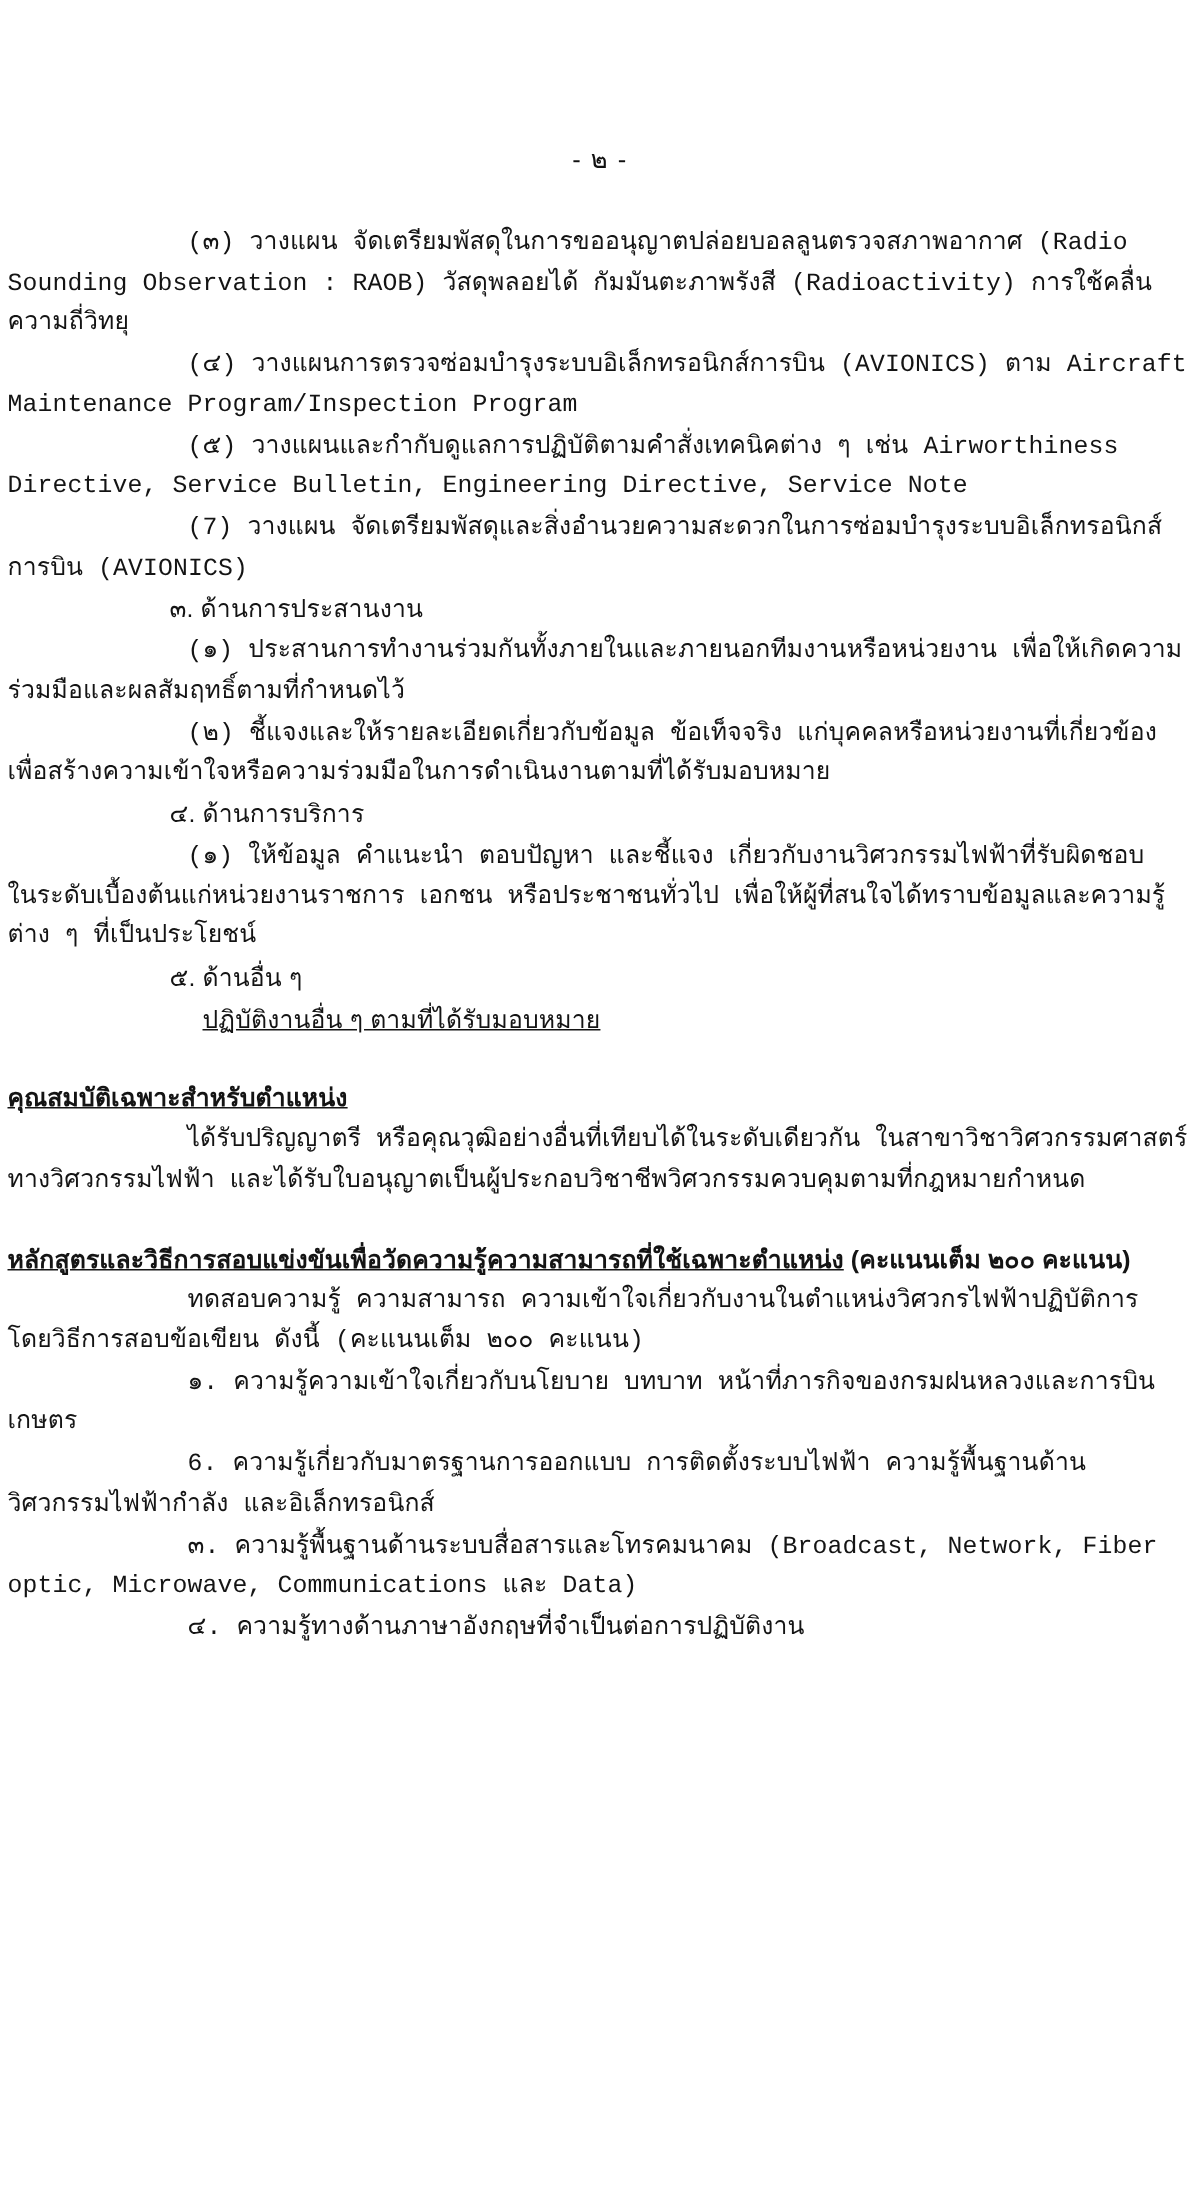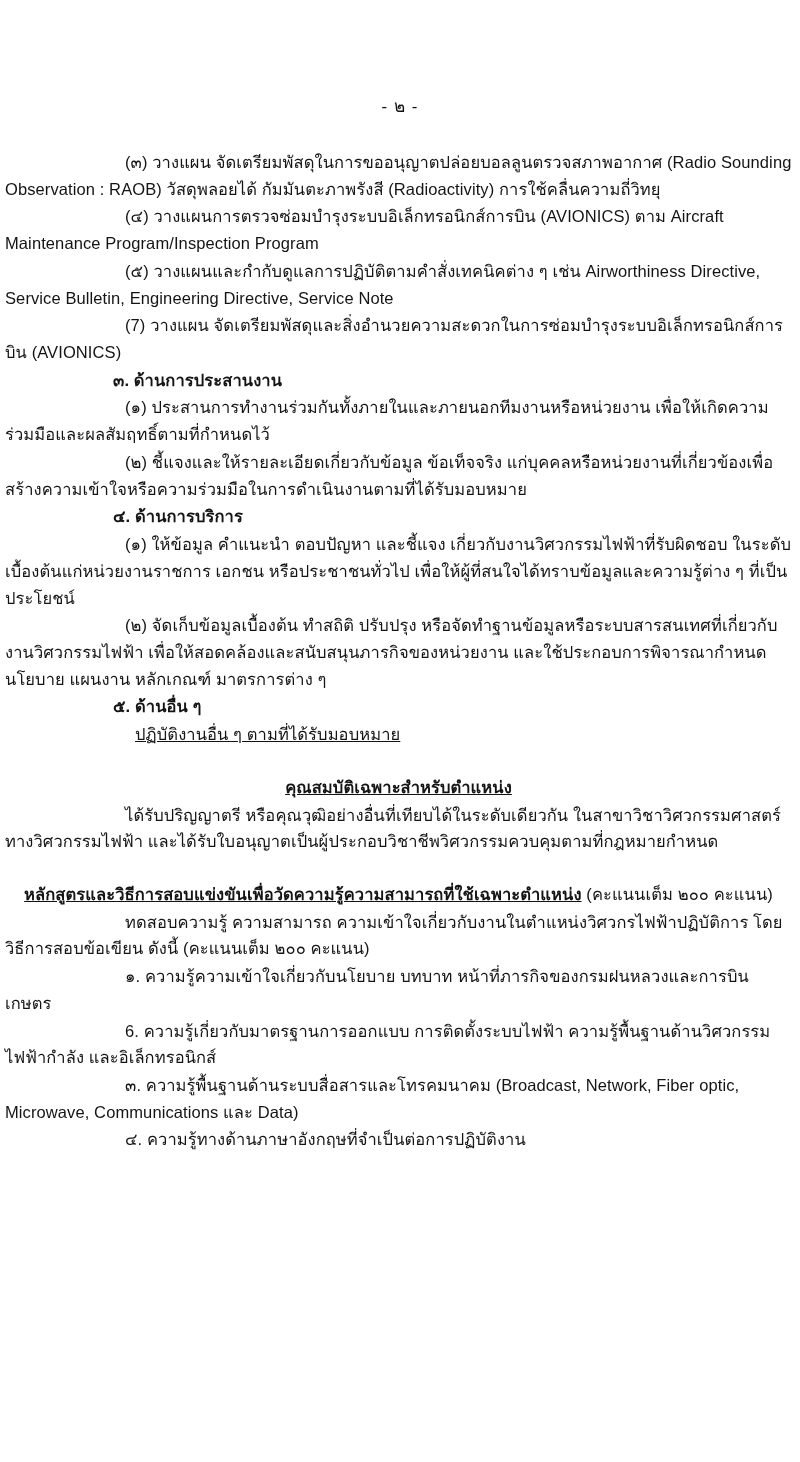--- a/index.html
+++ b/index.html
@@ -34,32 +34,32 @@
     padding: 0 8px 0 5px;
   }
   p {
     margin: 0 0 1px 0;
     font-size: 16.5px;
     line-height: 1.62;
     text-align: left;
     color: #141414;
     letter-spacing: 0.1px;
   }
-  .ind-1 { text-indent: 120px; }
-  .ind-head { text-indent: 108px; font-weight: bold; }
+  .ind-1 { text-indent: 120px; font-family: Liberation Mono, monospace; }
+  .ind-head { text-indent: 108px; font-weight: normal; }
   .ind-sub { text-indent: 130px; text-decoration: underline; }
   .noind { text-indent: 0; }
-  .bold { font-weight: normal; }
+  .bold { font-weight: bold; }
   .underline-head {
     font-weight: bold;
     text-decoration: underline;
     text-indent: 0;
     display: inline;
   }
-  .section-gap-lg { margin-top: 26px; text-align: center; }
+  .section-gap-lg { margin-top: 26px; }
 </style>
 </head>
 <body>
 
 <div class="page">
 
   <div class="page-number">- ๒ -</div>
 
   <div class="body-block">
 
@@ -67,21 +67,20 @@
     <p class="ind-1">(๔) วางแผนการตรวจซ่อมบำรุงระบบอิเล็กทรอนิกส์การบิน (AVIONICS) ตาม Aircraft  Maintenance Program/Inspection Program</p>
     <p class="ind-1">(๕) วางแผนและกำกับดูแลการปฏิบัติตามคำสั่งเทคนิคต่าง ๆ  เช่น Airworthiness Directive, Service Bulletin, Engineering Directive, Service Note</p>
     <p class="ind-1">(7) วางแผน จัดเตรียมพัสดุและสิ่งอำนวยความสะดวกในการซ่อมบำรุงระบบอิเล็กทรอนิกส์การบิน (AVIONICS)</p>
 
     <p class="ind-head">๓. ด้านการประสานงาน</p>
     <p class="ind-1">(๑) ประสานการทำงานร่วมกันทั้งภายในและภายนอกทีมงานหรือหน่วยงาน เพื่อให้เกิดความร่วมมือและผลสัมฤทธิ์ตามที่กำหนดไว้</p>
     <p class="ind-1">(๒) ชี้แจงและให้รายละเอียดเกี่ยวกับข้อมูล  ข้อเท็จจริง  แก่บุคคลหรือหน่วยงานที่เกี่ยวข้องเพื่อสร้างความเข้าใจหรือความร่วมมือในการดำเนินงานตามที่ได้รับมอบหมาย</p>
 
     <p class="ind-head">๔. ด้านการบริการ</p>
     <p class="ind-1">(๑) ให้ข้อมูล คำแนะนำ ตอบปัญหา และชี้แจง เกี่ยวกับงานวิศวกรรมไฟฟ้าที่รับผิดชอบ ในระดับเบื้องต้นแก่หน่วยงานราชการ เอกชน หรือประชาชนทั่วไป เพื่อให้ผู้ที่สนใจได้ทราบข้อมูลและความรู้ต่าง ๆ ที่เป็นประโยชน์</p>
-    <p class="ind-1">(๒) จัดเก็บข้อมูลเบื้องต้น ทำสถิติ ปรับปรุง หรือจัดทำฐานข้อมูลหรือระบบสารสนเทศที่เกี่ยวกับงานวิศวกรรมไฟฟ้า เพื่อให้สอดคล้องและสนับสนุนภารกิจของหน่วยงาน และใช้ประกอบการพิจารณากำหนดนโยบาย แผนงาน หลักเกณฑ์ มาตรการต่าง ๆ</p>
 
     <p class="ind-head">๕. ด้านอื่น ๆ</p>
     <p class="ind-sub">ปฏิบัติงานอื่น ๆ ตามที่ได้รับมอบหมาย</p>
 
     <p class="noind section-gap-lg">
       <span class="underline-head">คุณสมบัติเฉพาะสำหรับตำแหน่ง</span>
     </p>
     <p class="ind-1">ได้รับปริญญาตรี หรือคุณวุฒิอย่างอื่นที่เทียบได้ในระดับเดียวกัน ในสาขาวิชาวิศวกรรมศาสตร์ทางวิศวกรรมไฟฟ้า และได้รับใบอนุญาตเป็นผู้ประกอบวิชาชีพวิศวกรรมควบคุมตามที่กฎหมายกำหนด</p>
 
     <p class="noind section-gap-lg">

